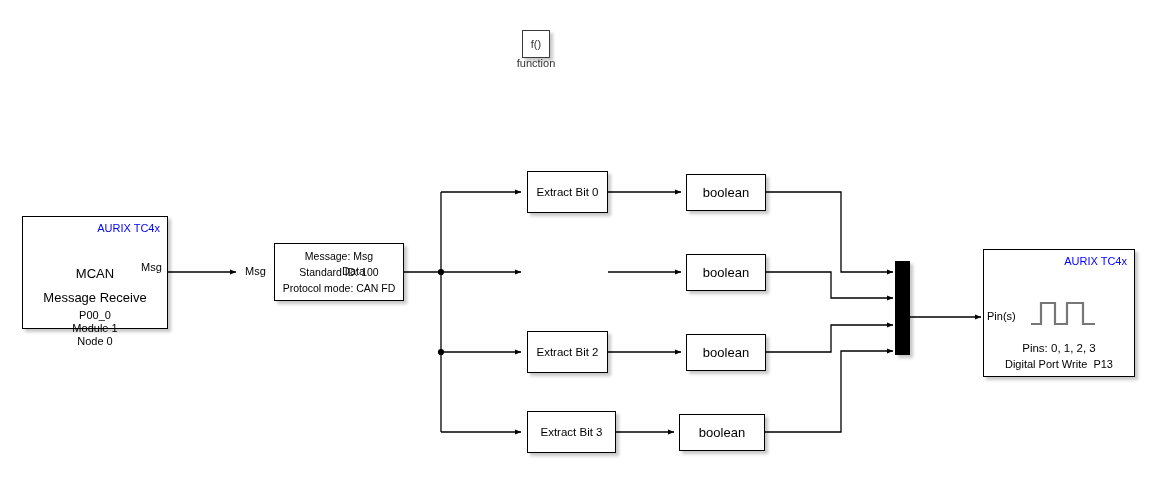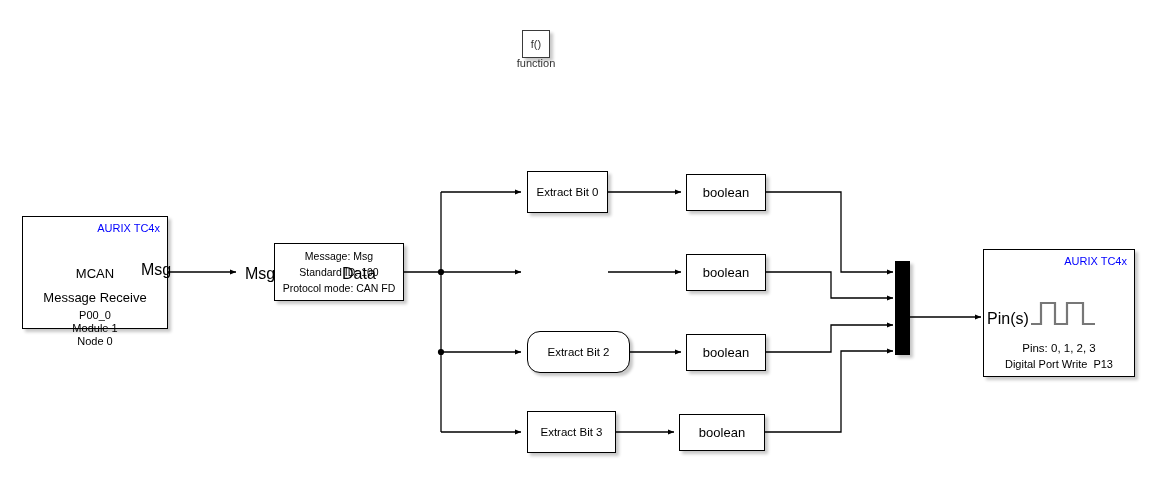--- a/index.html
+++ b/index.html
@@ -49,21 +49,21 @@
   .aurix {
     color: #0000ff;
     font-size: 11px;
     position: absolute;
     right: 7px;
     top: 5px;
     white-space: pre;
   }
   .portlabel {
     position: absolute;
-    font-size: 16px;
+    font-size: 11px;
     color: #000000;
     white-space: pre;
   }
   .muxbar {
     position: absolute;
     background: #000000;
     box-shadow: 3px 3px 3px rgba(0,0,0,0.22);
   }
   .fnblk {
     position: absolute;
@@ -159,21 +159,21 @@
     <span class="blk-text centered" style="top:6px; font-size:10.5px;">Message: Msg</span>
     <span class="blk-text centered" style="top:22px; font-size:10.5px;">Standard ID: 100</span>
     <span class="blk-text centered" style="top:38px; font-size:10.5px;">Protocol mode: CAN FD</span>
   </div>
   <span class="portlabel" style="left:245px; top:265px;">Msg</span>
   <span class="portlabel" style="left:342px; top:265px;">Data</span>
 
   <div class="blk" style="left:527px; top:171px; width:81px; height:42px;padding-left:19px;">
     <span class="blocklabel-mid" style="top:14px;">Extract Bit 0</span>
   </div>
-  <div class="blk" style="left:527px; top:331px; width:103px; height:42px;border-radius:13px;">
+  <div class="blk" style="left:527px; top:331px; width:81px; height:42px;">
     <span class="blocklabel-mid" style="top:14px;">Extract Bit 2</span>
   </div>
   <div class="blk" style="left:527px; top:411px; width:89px; height:42px;">
     <span class="blocklabel-mid" style="top:14px;">Extract Bit 3</span>
   </div>
 
   <div class="blk" style="left:686px; top:174px; width:80px; height:37px;">
     <span class="blocklabel-mid" style="top:10px; font-size:13px;">boolean</span>
   </div>
   <div class="blk" style="left:686px; top:254px; width:80px; height:37px;">

